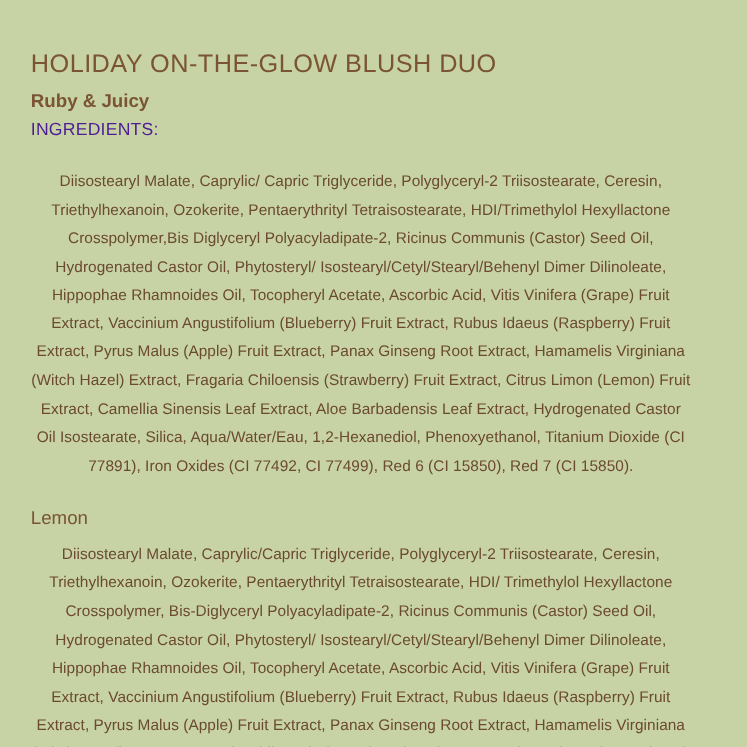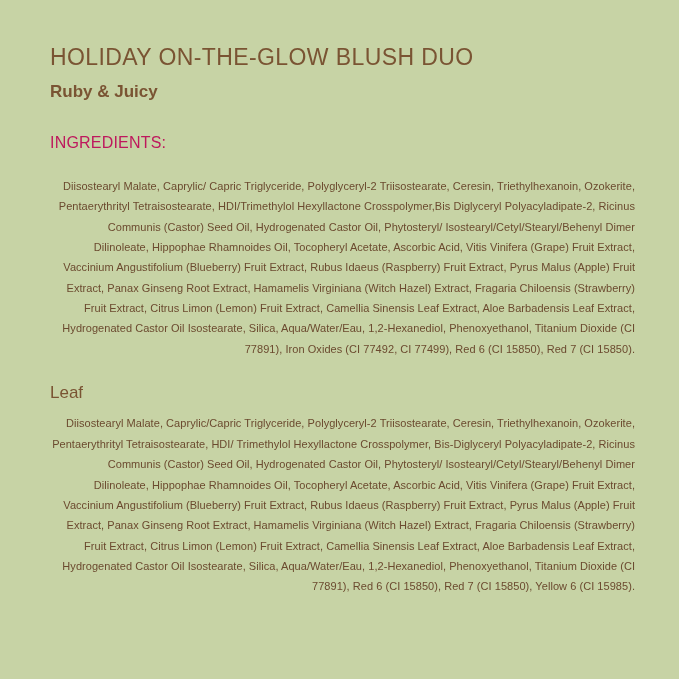--- a/index.html
+++ b/index.html
@@ -11,57 +11,57 @@
     height: 679px;
     background: #c7d3a5;
     font-family: "Liberation Sans", sans-serif;
     color: #6b4a2f;
     overflow: hidden;
   }
   .page {
     box-sizing: border-box;
     width: 679px;
     height: 679px;
-    padding: 40px 44px 0 50px;
+    padding: 40px 44px 0 28px;
     background: #c7d3a5;
   }
   .product-title {
     font-size: 23px;
     letter-spacing: 0.4px;
     font-weight: normal;
     color: #7a5433;
     margin: 4px 0 0 0;
     line-height: 1.2;
   }
   .product-subtitle {
     font-size: 17px;
     color: #7a5433;
     margin: 10px 0 0 0;
     line-height: 1.2;
   }
   .ingredients-heading {
     font-size: 16px;
-    color: #be185d;
-    margin: 32px 0 0 0;
+    color: #4c1d95;
+    margin: 8px 0 0 0;
     letter-spacing: 0.2px;
   }
   .shade-block {
     margin-top: 24px;
   }
   .shade-name {
     font-size: 17px;
     color: #7a5433;
     margin: 0 0 10px 0;
     line-height: 1.2;
   }
   .ingredient-list {
-    font-size: 11px;
+    font-size: 14px;
     line-height: 1.85;
     color: #6b4a2f;
-    text-align: right;
+    text-align: center;
     margin: 0;
     max-width: 600px;
     letter-spacing: 0.05px;
   }
   .spacer-bottom {
     height: 150px;
   }
 </style>
 </head>
 <body>
@@ -72,19 +72,19 @@
 
   <h2 class="product-subtitle">Ruby &amp; Juicy</h2>
 
   <div class="ingredients-heading">INGREDIENTS:</div>
 
   <div class="shade-block">
     <p class="ingredient-list">Diisostearyl Malate, Caprylic/ Capric Triglyceride, Polyglyceryl-2 Triisostearate, Ceresin, Triethylhexanoin, Ozokerite, Pentaerythrityl Tetraisostearate, HDI/Trimethylol Hexyllactone Crosspolymer,Bis Diglyceryl Polyacyladipate-2, Ricinus Communis (Castor) Seed Oil, Hydrogenated Castor Oil, Phytosteryl/ Isostearyl/Cetyl/Stearyl/Behenyl Dimer Dilinoleate, Hippophae Rhamnoides Oil, Tocopheryl Acetate, Ascorbic Acid, Vitis Vinifera (Grape) Fruit Extract, Vaccinium Angustifolium (Blueberry) Fruit Extract, Rubus Idaeus (Raspberry) Fruit Extract, Pyrus Malus (Apple) Fruit Extract, Panax Ginseng Root Extract, Hamamelis Virginiana (Witch Hazel) Extract, Fragaria Chiloensis (Strawberry) Fruit Extract, Citrus Limon (Lemon) Fruit Extract, Camellia Sinensis Leaf Extract, Aloe Barbadensis Leaf Extract, Hydrogenated Castor Oil Isostearate, Silica, Aqua/Water/Eau, 1,2-Hexanediol, Phenoxyethanol, Titanium Dioxide (CI 77891), Iron Oxides (CI 77492, CI 77499), Red 6 (CI 15850), Red 7 (CI 15850).</p>
   </div>
 
   <div class="shade-block">
-    <div class="shade-name">Leaf</div>
+    <div class="shade-name">Lemon</div>
     <p class="ingredient-list">Diisostearyl Malate, Caprylic/Capric Triglyceride, Polyglyceryl-2 Triisostearate, Ceresin, Triethylhexanoin, Ozokerite, Pentaerythrityl Tetraisostearate, HDI/ Trimethylol Hexyllactone Crosspolymer, Bis-Diglyceryl Polyacyladipate-2, Ricinus Communis (Castor) Seed Oil, Hydrogenated Castor Oil, Phytosteryl/ Isostearyl/Cetyl/Stearyl/Behenyl Dimer Dilinoleate, Hippophae Rhamnoides Oil, Tocopheryl Acetate, Ascorbic Acid, Vitis Vinifera (Grape) Fruit Extract, Vaccinium Angustifolium (Blueberry) Fruit Extract, Rubus Idaeus (Raspberry) Fruit Extract, Pyrus Malus (Apple) Fruit Extract, Panax Ginseng Root Extract, Hamamelis Virginiana (Witch Hazel) Extract, Fragaria Chiloensis (Strawberry) Fruit Extract, Citrus Limon (Lemon) Fruit Extract, Camellia Sinensis Leaf Extract, Aloe Barbadensis Leaf Extract, Hydrogenated Castor Oil Isostearate, Silica, Aqua/Water/Eau, 1,2-Hexanediol, Phenoxyethanol, Titanium Dioxide (CI 77891), Red 6 (CI 15850), Red 7 (CI 15850), Yellow 6 (CI 15985).</p>
   </div>
 
   <div class="spacer-bottom"></div>
 
 </div>
 
 </body></html>

